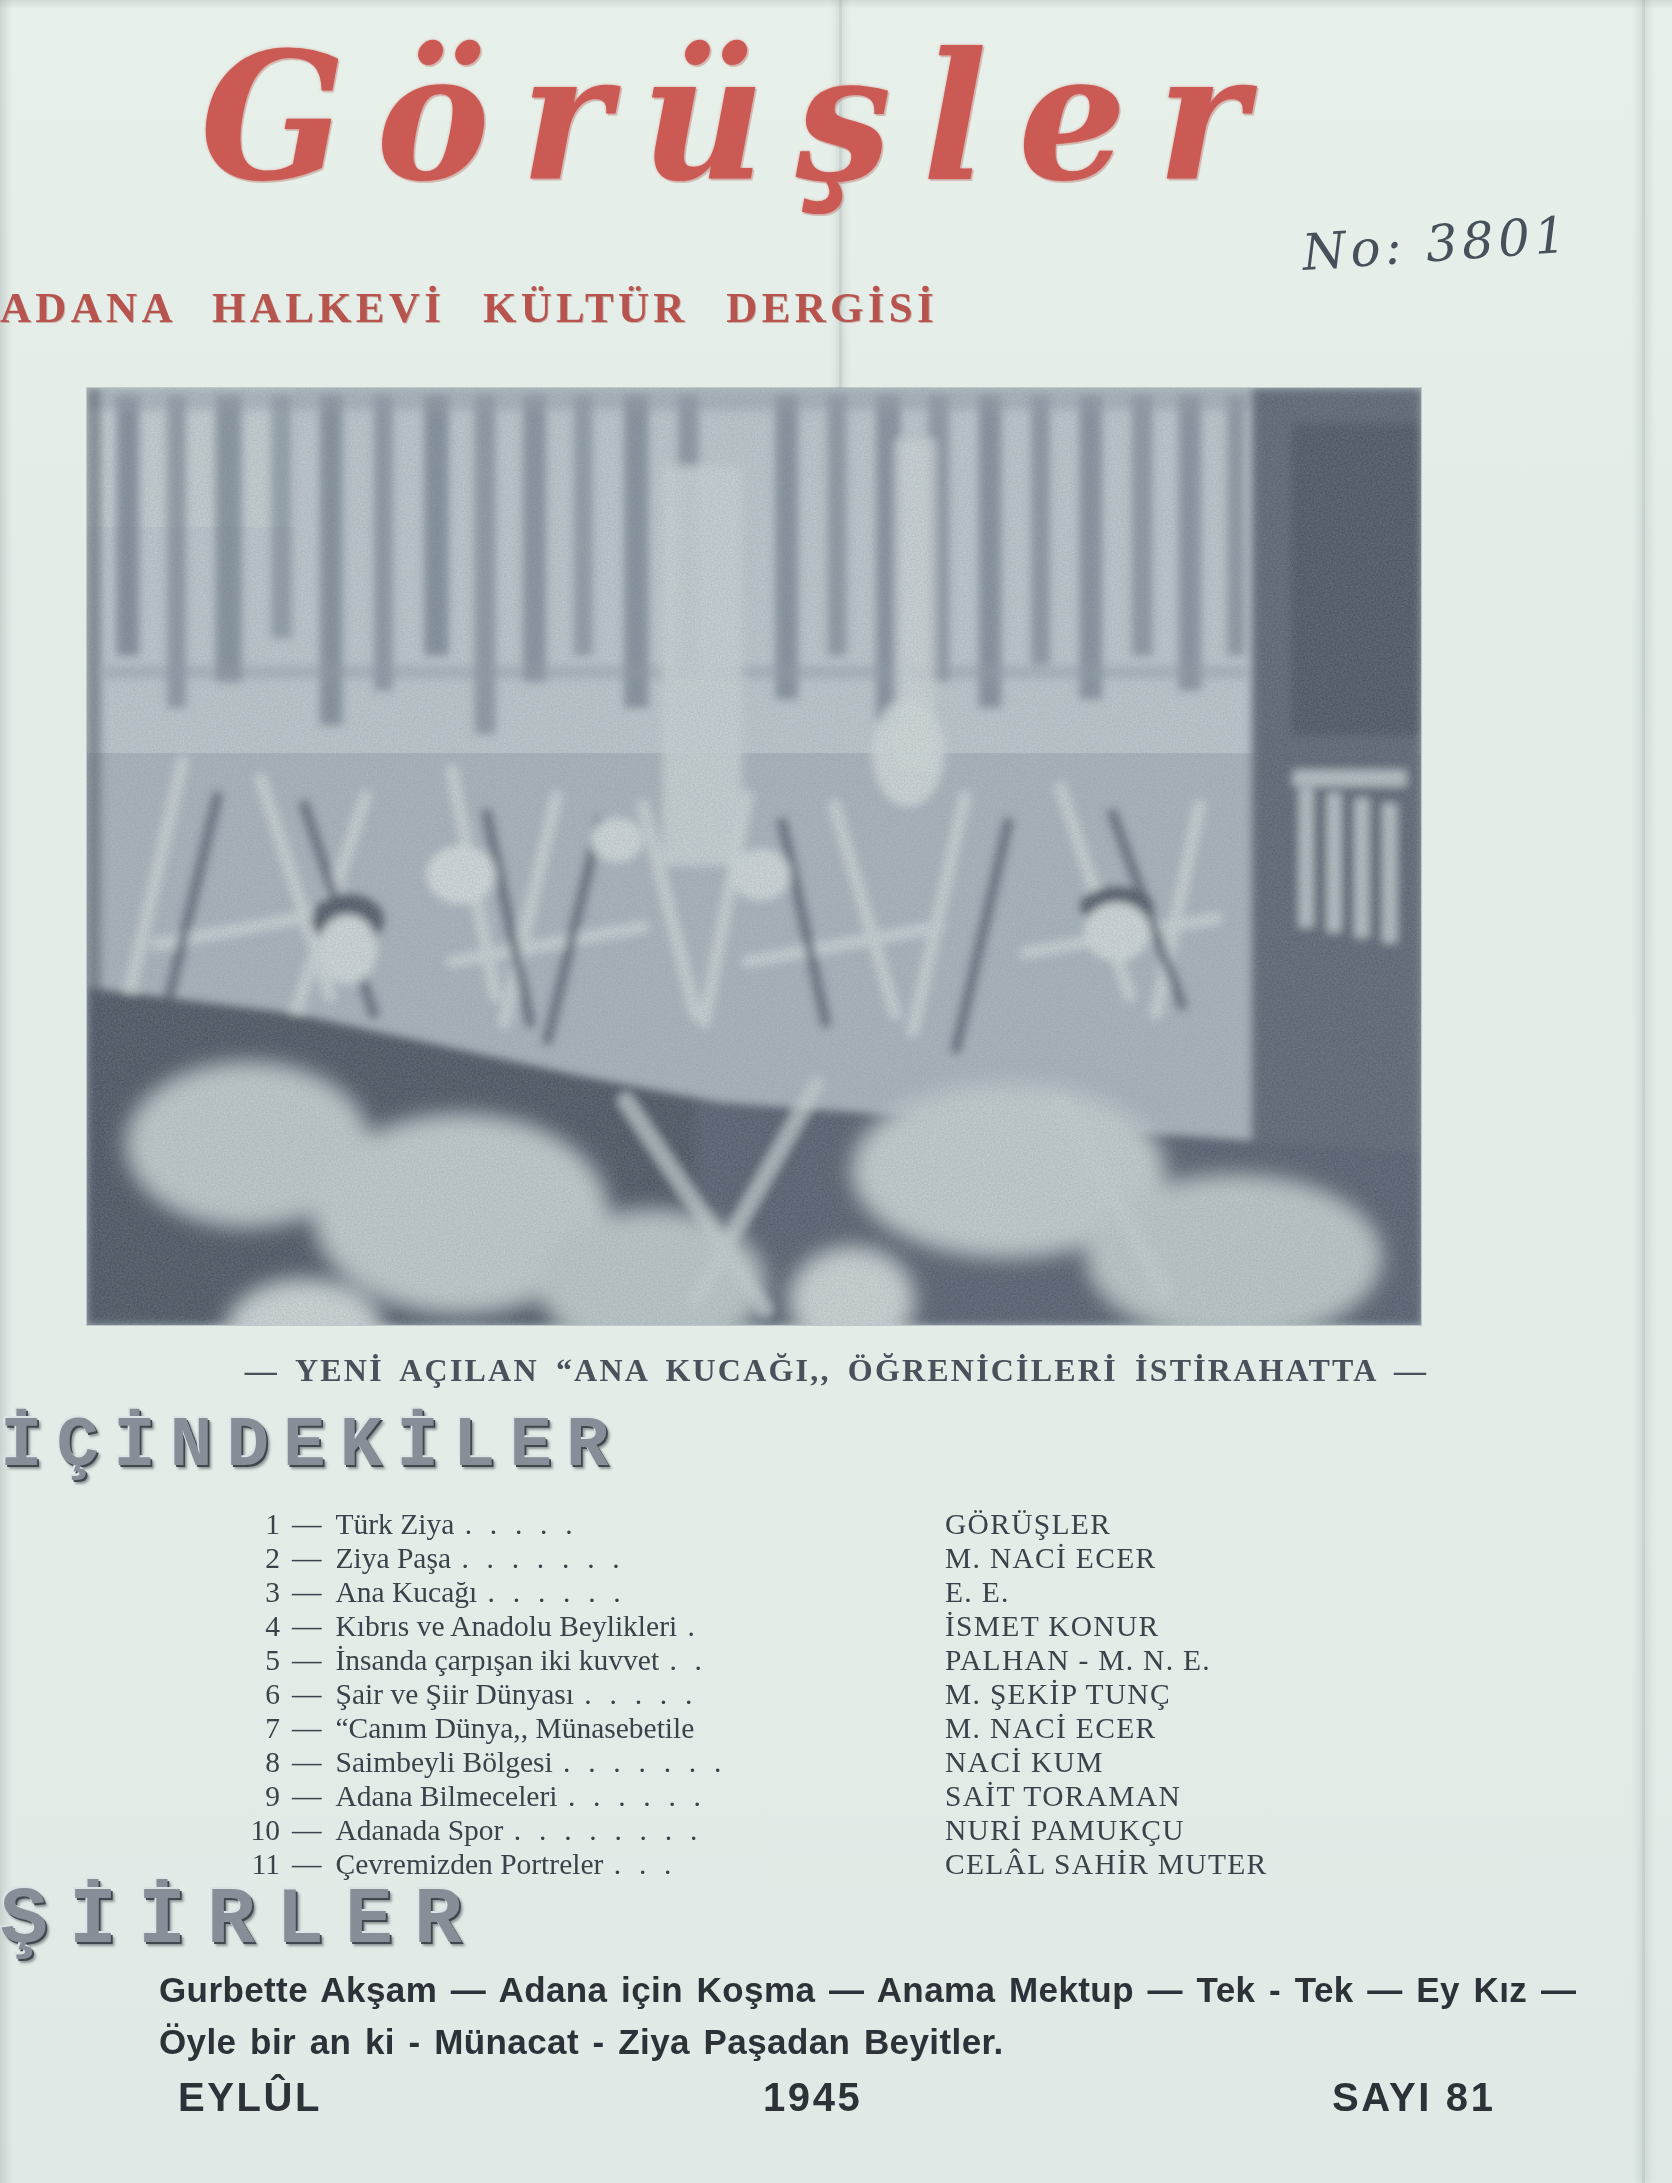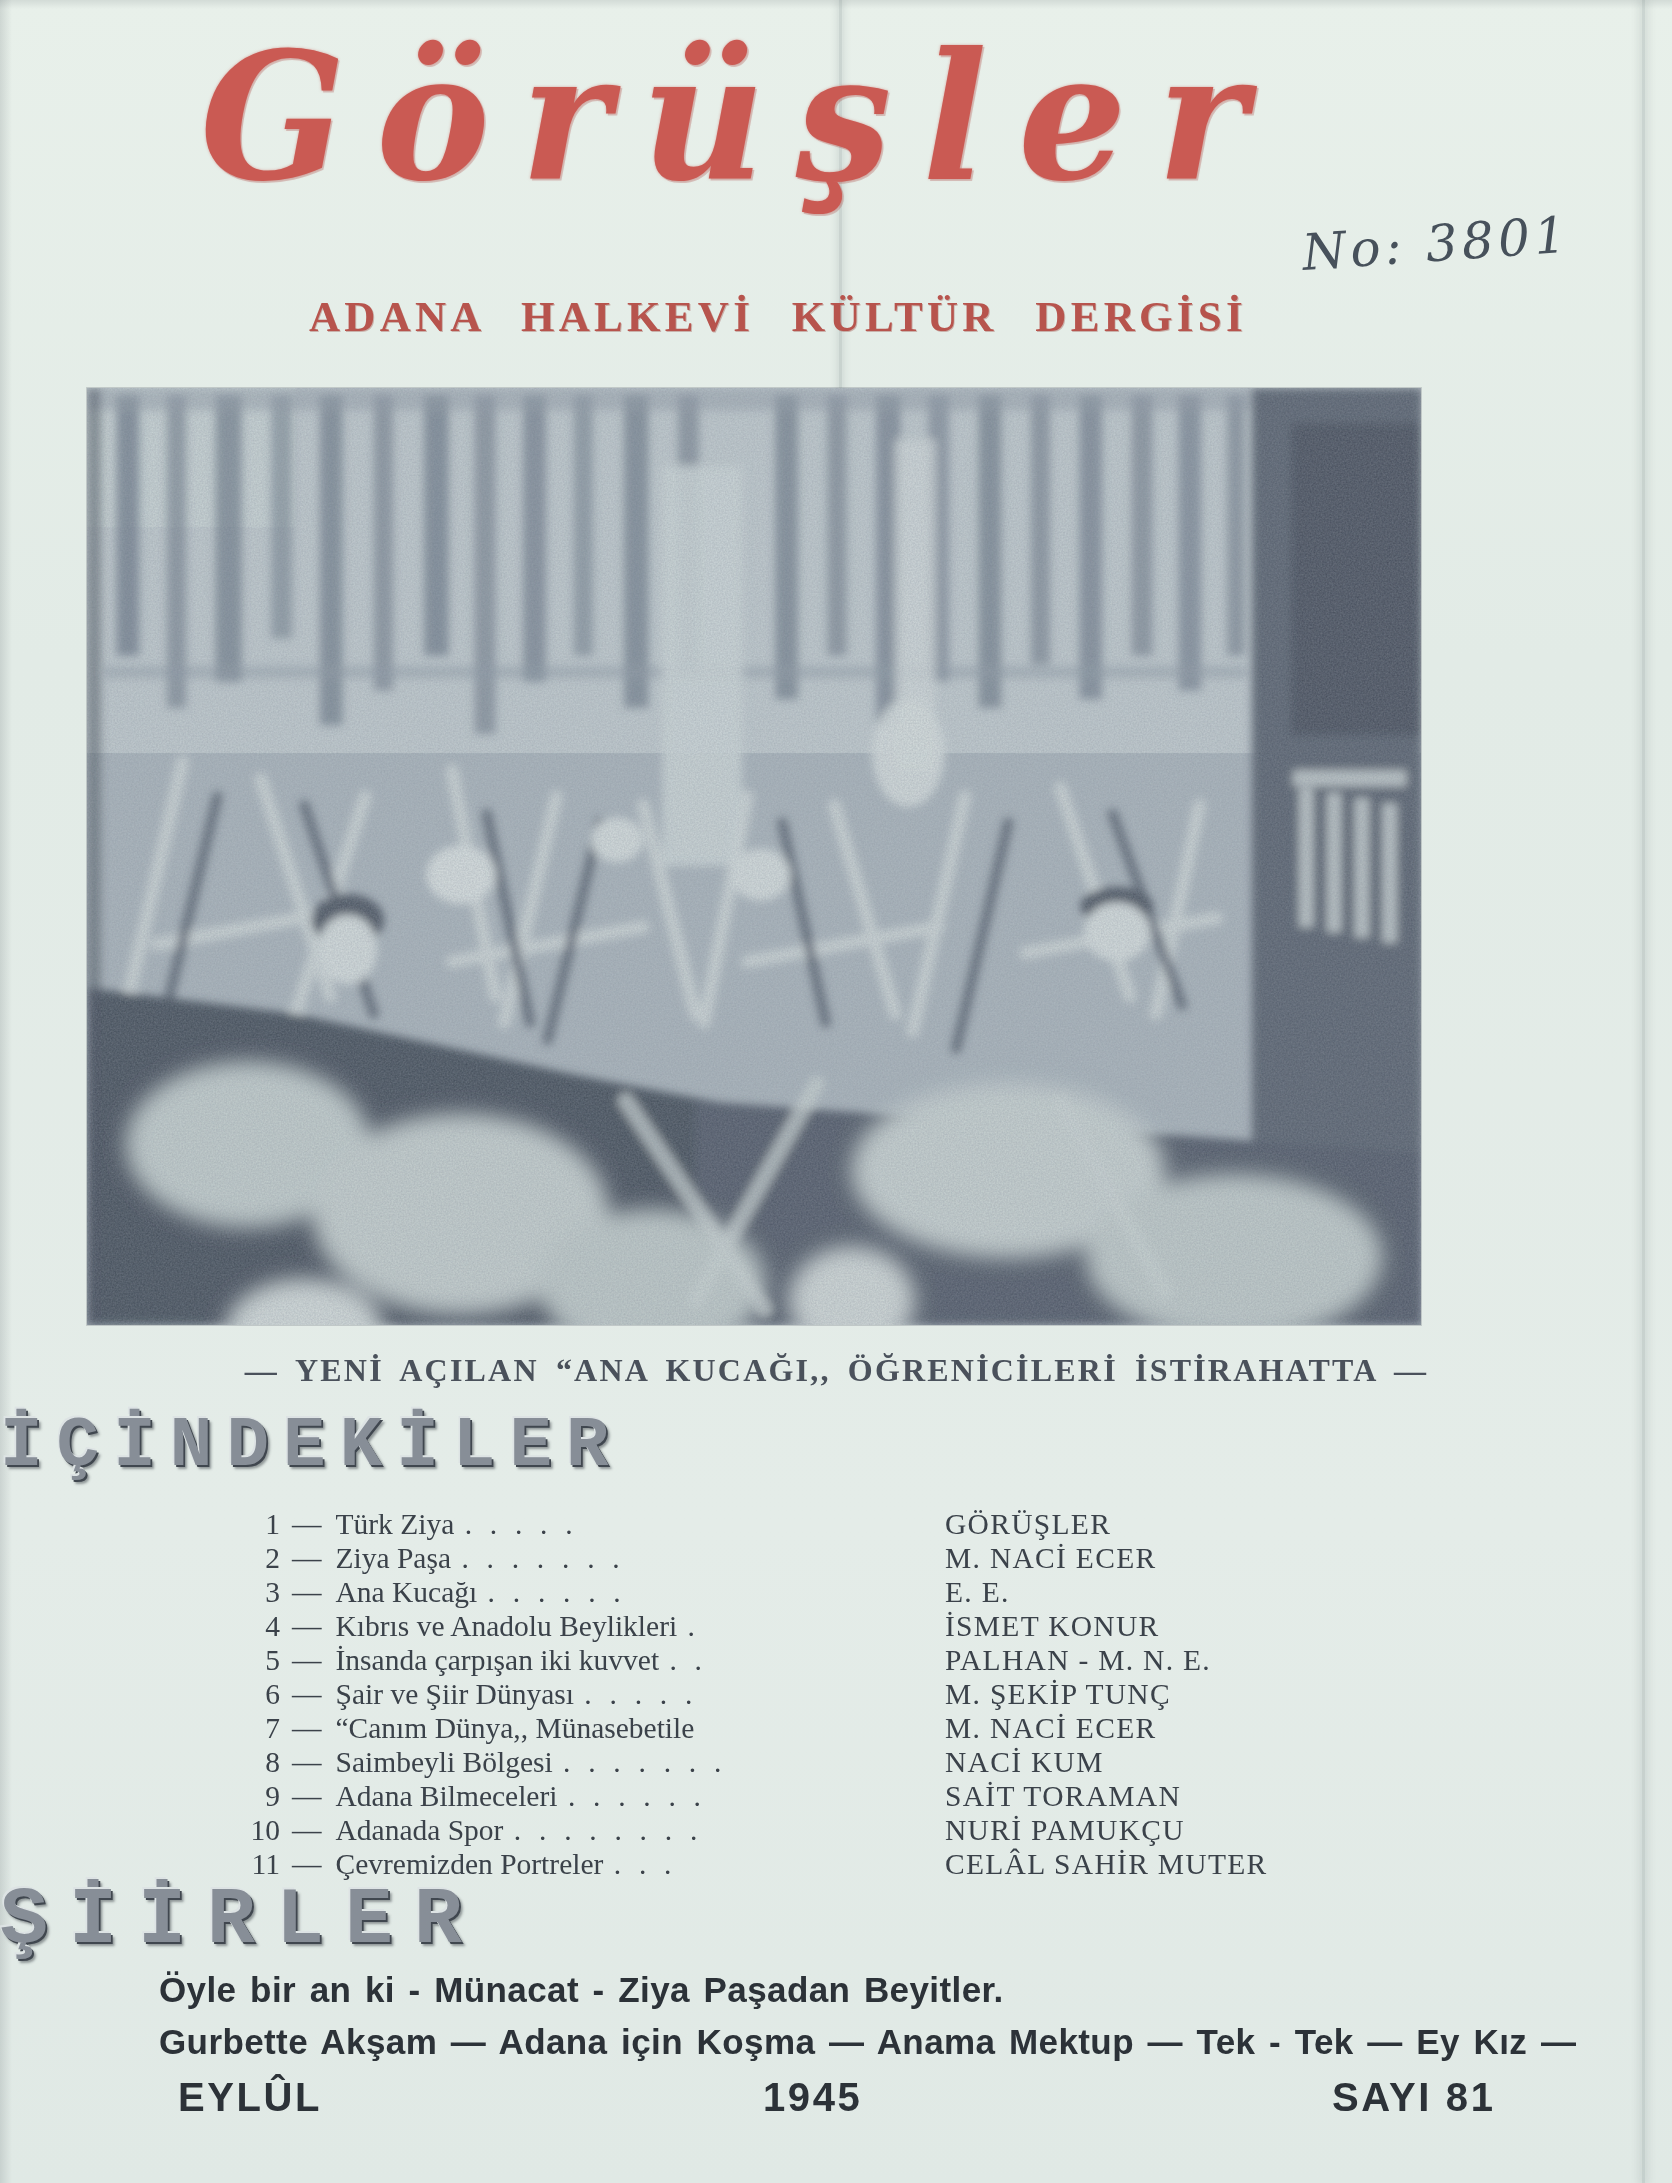--- a/index.html
+++ b/index.html
@@ -40,27 +40,26 @@
     position:absolute;left:1302px;top:212px;width:348px;
     font-family:"DejaVu Serif", serif;
     font-style:italic;font-size:50px;
     letter-spacing:4.3px;
     color:#47515b;
     transform:rotate(-4deg);
     white-space:nowrap;
   }
   .subtitle{
     position:absolute;left:0;top:283px;width:1556px;
-    text-align:center;
+    text-align:left;
     font-weight:bold;font-size:43px;
     letter-spacing:4.3px;word-spacing:22.6px;
     color:#b7544d;
     text-shadow:0.9px 0.9px 0 rgba(150,70,60,.35);
     white-space:nowrap;
-    margin-top:9px;
   }
 
   
   .photo{
     position:absolute;left:87px;top:388px;width:1334px;height:937px;
     box-shadow:0 0 0 0.9px rgba(70,80,90,.25);
     overflow:hidden;
   }
   .photo svg{display:block;width:100%;height:100%;}
 
@@ -297,22 +296,22 @@
     </div>
     <div class="toc-row">
       <span class="toc-no">11</span><span class="toc-dash">—</span><span class="toc-title">Çevremizden Portreler</span><span class="toc-dots">. . .</span>
       <span class="toc-author">CELÂL SAHİR MUTER</span>
     </div>
   </div>
 
   <div class="display-head poems-head">ŞİİRLER</div>
 
   <div class="poems">
+    <div>Gurbette Akşam —  Adana için Koşma  —  Anama Mektup — Tek - Tek — Ey Kız —</div>
     <div>Öyle bir an ki - Münacat - Ziya Paşadan Beyitler.</div>
-    <div>Gurbette Akşam —  Adana için Koşma  —  Anama Mektup — Tek - Tek — Ey Kız —</div>
   </div>
 
   <div class="footer">
     <span class="f-month">EYLÛL</span>
     <span class="f-year">1945</span>
     <span class="f-issue">SAYI 81</span>
   </div>
 
 </div>
 

